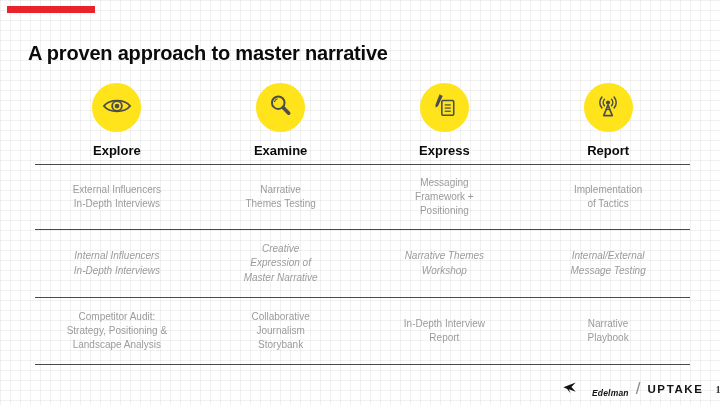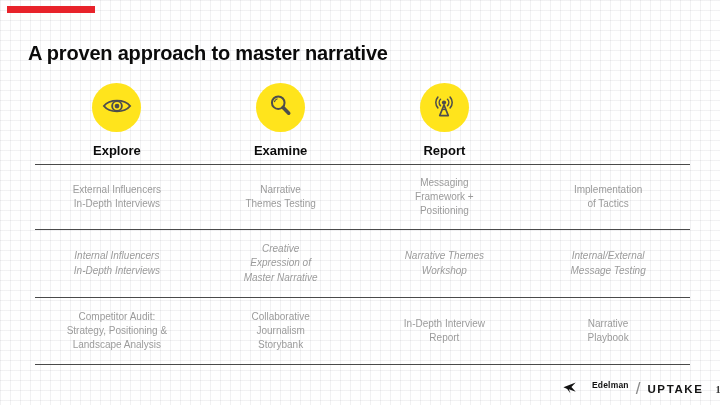--- a/index.html
+++ b/index.html
@@ -17,21 +17,21 @@
   .phase{text-align:center;}
   .phase-circle{width:49px;height:49px;border-radius:50%;background:#FFE41C;margin:0 auto;display:flex;align-items:center;justify-content:center;}
   .phase-label{margin-top:11px;font-size:13px;font-weight:bold;color:#0b0b0b;}
   .matrix{position:absolute;left:35px;top:164px;width:655px;border-top:1px solid #4a4a4a;}
   .matrix-row{display:grid;grid-template-columns:repeat(4,1fr);align-items:center;border-bottom:1px solid #4a4a4a;}
   .row-1{height:64px;}
   .row-2{height:67px;font-style:italic;}
   .row-3{height:66px;}
   .matrix-cell{text-align:center;font-size:10px;line-height:1.42;color:#9b9b9b;white-space:pre-line;padding:0 10px;}
   .footer{position:absolute;right:9px;top:379px;height:20px;display:flex;align-items:center;gap:7px;}
-  .edelman{display:flex;align-items:flex-start;gap:15px;}
+  .edelman{display:flex;align-items:flex-end;gap:15px;font-style:italic;}
   .edelman-label{font-size:8.5px;font-weight:bold;color:#111;letter-spacing:0.2px;}
   .logo-slash{font-size:17px;color:#8a8a8a;font-weight:400;line-height:1;transform:translateY(-1px);}
   .uptake-label{font-size:11.5px;font-weight:800;color:#141414;letter-spacing:1.6px;}
   .page-number{font-family:"Liberation Serif","DejaVu Serif",serif;font-size:10.5px;color:#3a3a3a;margin-left:5px;font-weight:bold;}
 </style>
 </head>
 <body>
 
 <div class="stage">
 
@@ -60,20 +60,34 @@
           <svg width="27" height="27" viewBox="0 0 24 24">
             <circle cx="10" cy="9.5" r="5.6" fill="none" stroke="#4d4d4d" stroke-width="1.8"></circle>
             <path d="M6.7 8.6 A 3.4 3.4 0 0 1 8.9 6.2" fill="none" stroke="#4d4d4d" stroke-width="1.1" stroke-linecap="round"></path>
             <line x1="14.3" y1="13.8" x2="19.3" y2="18.8" stroke="#4d4d4d" stroke-width="3.2" stroke-linecap="round"></line>
           </svg>
         </span>
       </div>
       <div class="phase-label">Examine</div>
     </div>
 
+    <div class="phase">
+      <div class="phase-circle">
+        <span>
+          <svg width="27" height="27" viewBox="0 0 24 24">
+            <rect x="9.6" y="7.6" width="10.6" height="13" rx="1" fill="none" stroke="#4d4d4d" stroke-width="1.4"></rect>
+            <line x1="12.2" y1="11.5" x2="17.6" y2="11.5" stroke="#4d4d4d" stroke-width="1.1"></line>
+            <line x1="12.2" y1="14.3" x2="17.6" y2="14.3" stroke="#4d4d4d" stroke-width="1.1"></line>
+            <line x1="12.2" y1="17.1" x2="17.6" y2="17.1" stroke="#4d4d4d" stroke-width="1.1"></line>
+            <path d="M7.6 2.1 L10.4 3.5 L6.2 12.6 L4.1 13.7 L4.0 11.3 Z" fill="#4d4d4d"></path>
+          </svg>
+        </span>
+      </div>
+      <div class="phase-label">Express</div>
+    </div>
 
     <div class="phase">
       <div class="phase-circle">
         <span>
           <svg width="30" height="30" viewBox="0 0 24 24">
             <circle cx="12" cy="9.2" r="1.7" fill="#4d4d4d"></circle>
             <path d="M12 11.2 L8.6 19.6 H15.4 Z" fill="none" stroke="#4d4d4d" stroke-width="1.4" stroke-linejoin="round"></path>
             <line x1="10.6" y1="14.8" x2="13.4" y2="14.8" stroke="#4d4d4d" stroke-width="1"></line>
             <path d="M9.2 6.6 A 3.8 3.8 0 0 0 9.2 11.8" fill="none" stroke="#4d4d4d" stroke-width="1.2" stroke-linecap="round"></path>
             <path d="M7.1 4.9 A 6.4 6.4 0 0 0 7.1 13.5" fill="none" stroke="#4d4d4d" stroke-width="1.2" stroke-linecap="round"></path>

